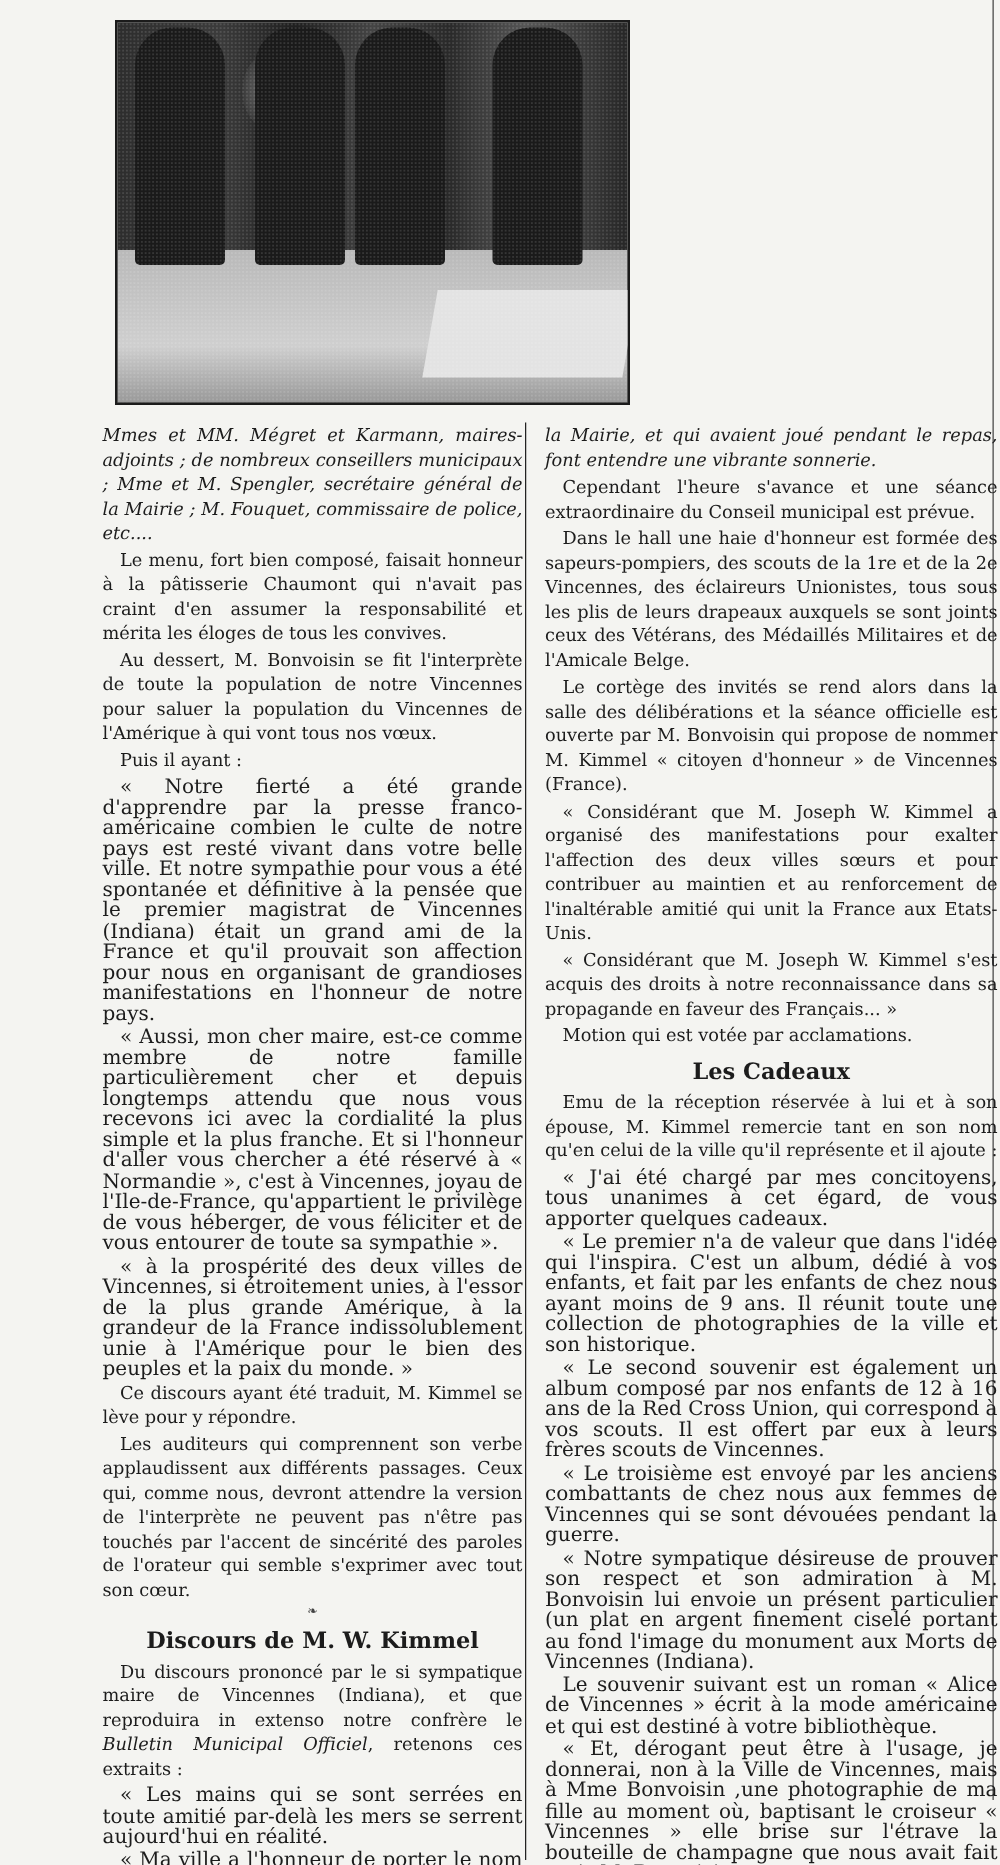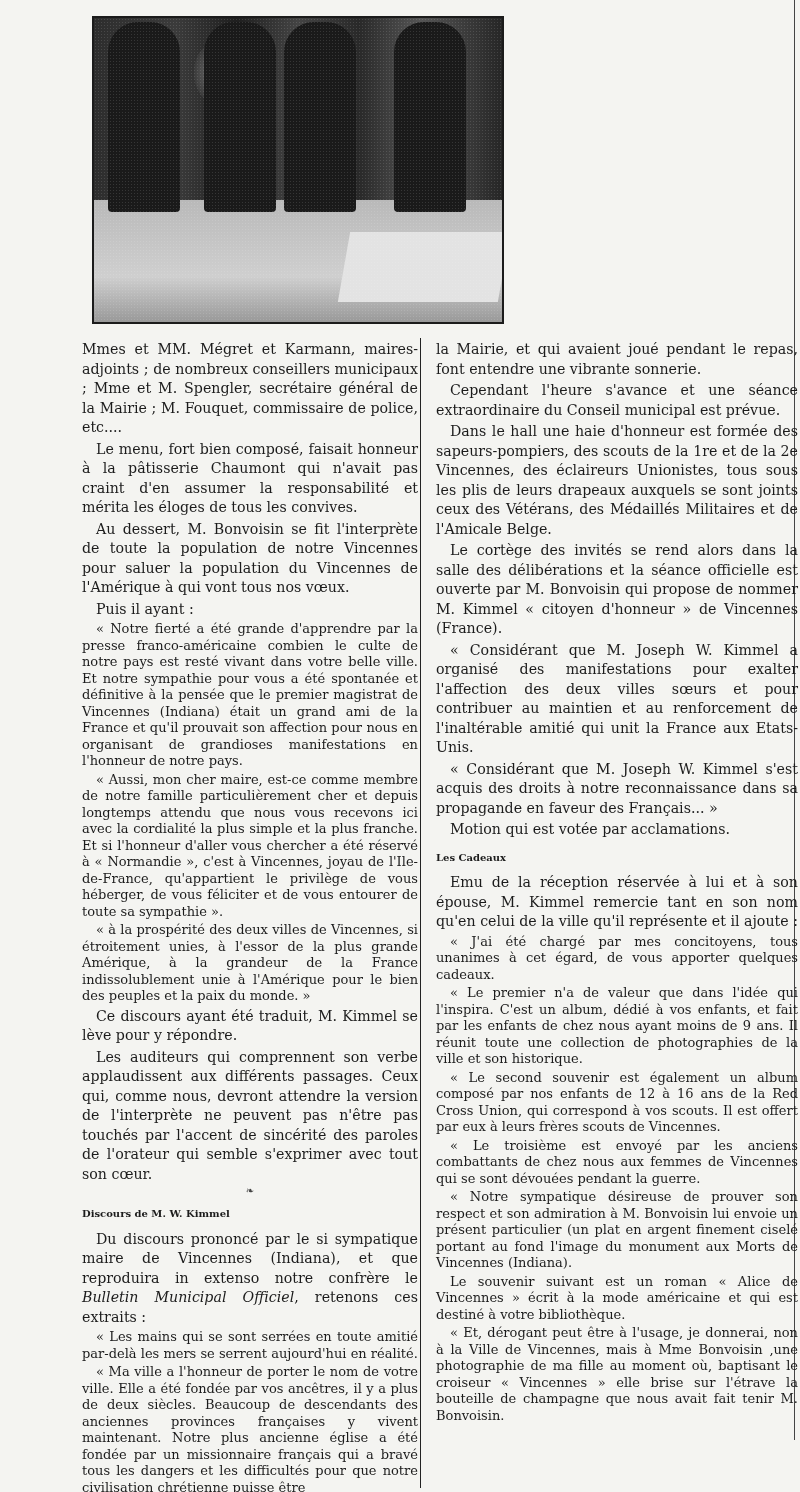--- a/index.html
+++ b/index.html
@@ -54,26 +54,26 @@
   .col-right { left: 436px; width: 362px; }
   .rule {
     position: absolute; left: 420px; top: 338px; width: 1px; height: 1150px;
     background: #222;
   }
   .rule-right {
     position: absolute; left: 794px; top: 0px; width: 1px; height: 1440px;
     background: #444;
   }
   p { margin: 0 0 2px 0; text-indent: 14px; }
-  p.small { font-size: 13px; line-height: 16.5px; }
-  p.noindent { text-indent: 0; }
+  p.small { font-size: 16px; line-height: 16.5px; }
+  p.noindent { text-indent: 0; font-style: italic; }
   p.italic { }
   h3 {
-    margin: 8px 0 6px 0; 
-    font-family: "DejaVu Serif", serif; font-weight: bold; font-size: 10px;
+    margin: 8px 0 6px 0; text-align: center;
+    font-family: "DejaVu Serif", serif; font-weight: bold; font-size: 18px;
   }
   .ornament { text-align: center; font-size: 10px; line-height: 10px; margin-top: 2px; color:#444;}
 </style>
 </head>
 <body>
 
 <div class="rule-right"></div>
 
 <div class="photo-wrap">
   <div class="caption">Cliché Petit Parisien</div>

